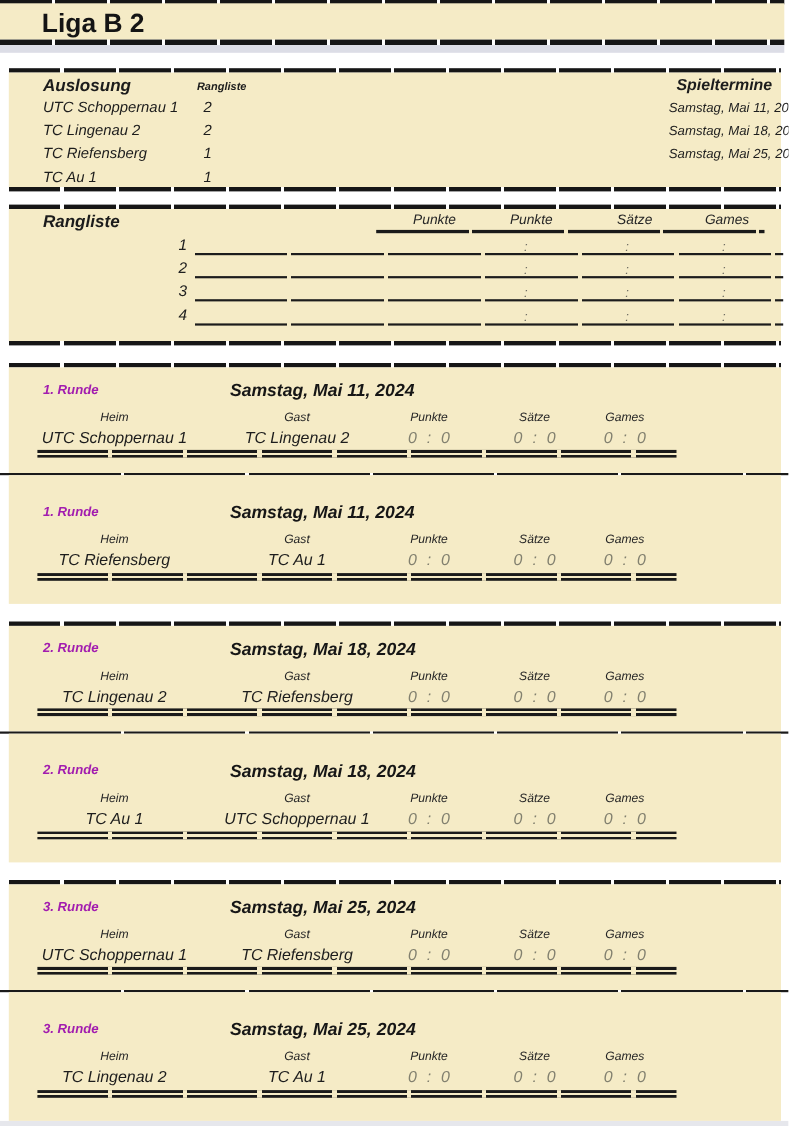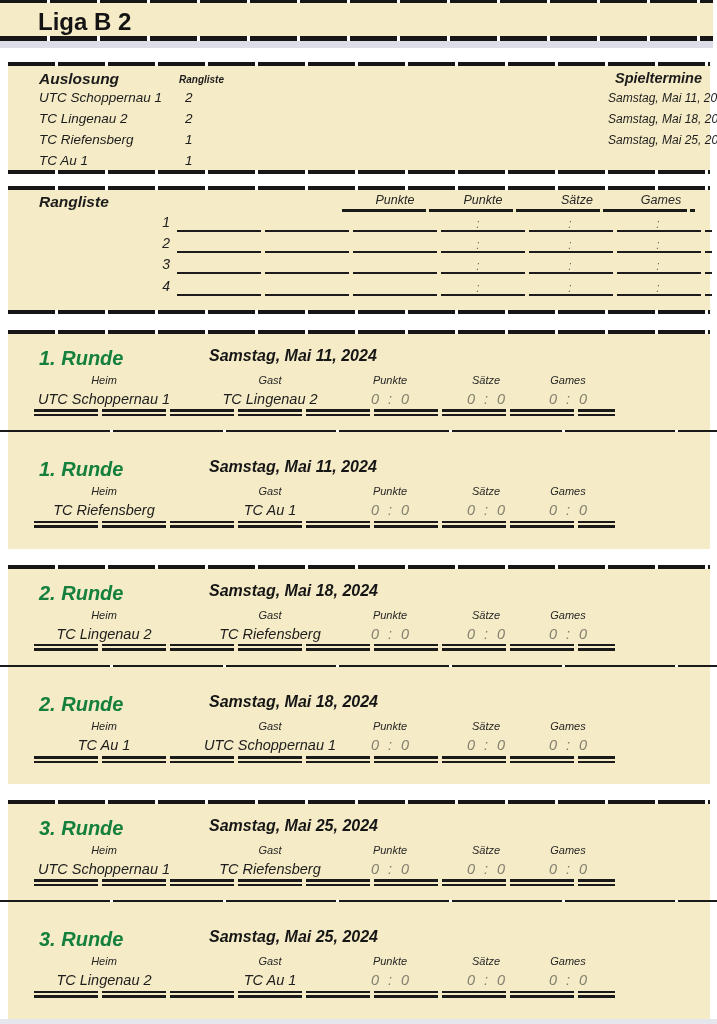--- a/index.html
+++ b/index.html
@@ -28,21 +28,21 @@
   .rcol{position:absolute;width:120px;text-align:center;font-size:12.5px;color:#262626;}
   .rc1{left:327px}.rc2{left:415px}.rc3{left:509px}.rc4{left:593px}
   .rg-hline{position:absolute;left:334px;width:353px;height:3px;top:19px;
             background:repeating-linear-gradient(90deg,#1a1a1a 0 84px,rgba(0,0,0,0) 84px 87px);}
   .rank{position:absolute;left:100px;width:62px;text-align:right;font-size:14px;color:#202020;}
   .r-line{position:absolute;left:169px;width:535px;height:2px;
           background:repeating-linear-gradient(90deg,#1c1c1c 0 84px,rgba(0,0,0,0) 84px 88px);}
   .r-colon{position:absolute;width:60px;text-align:center;font-size:12px;color:#6f6d62;}
   .rk1{left:440px}.rk2{left:532px}.rk3{left:620px}
   
-  .mb .runde{position:absolute;left:31px;top:13px;font-size:20px;color:#15803d;}
+  .mb .runde{position:absolute;left:31px;top:13px;font-size:12px;color:#a21caf;}
   .mb .mdate{position:absolute;left:201px;top:13px;font-size:16px;color:#161616;}
   .mb .lbl{top:40px;font-size:11px;color:#262626;}
   .mb .team{top:57px;font-size:14.5px;color:#1d1d1d;}
   .mb .score{top:57px;font-size:14.5px;}
   .mb .dline{top:75px;}
   .mb2 .runde,.mb2 .mdate{top:26px;}
   .mb2 .lbl{top:53px;}
   .mb2 .team,.mb2 .score{top:70px;}
   .mb2 .dline{top:89px;}
   .col{position:absolute;text-align:center;height:17px;}

